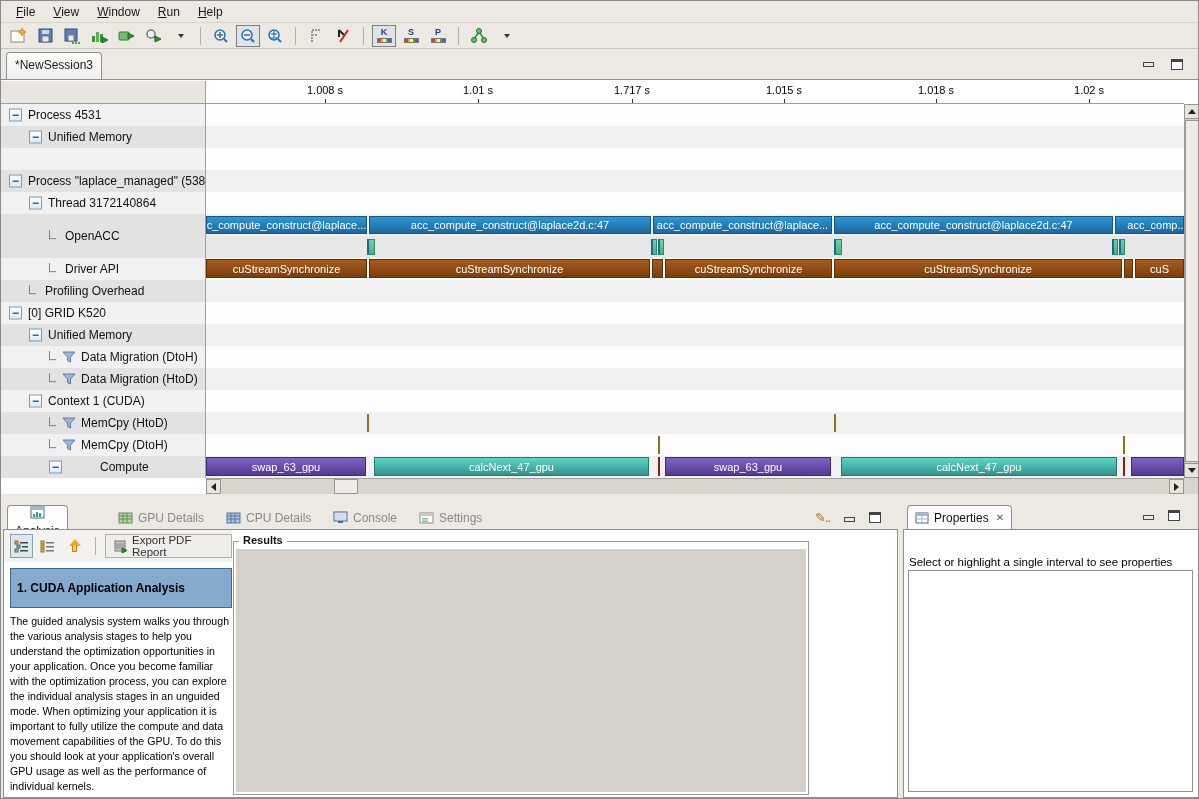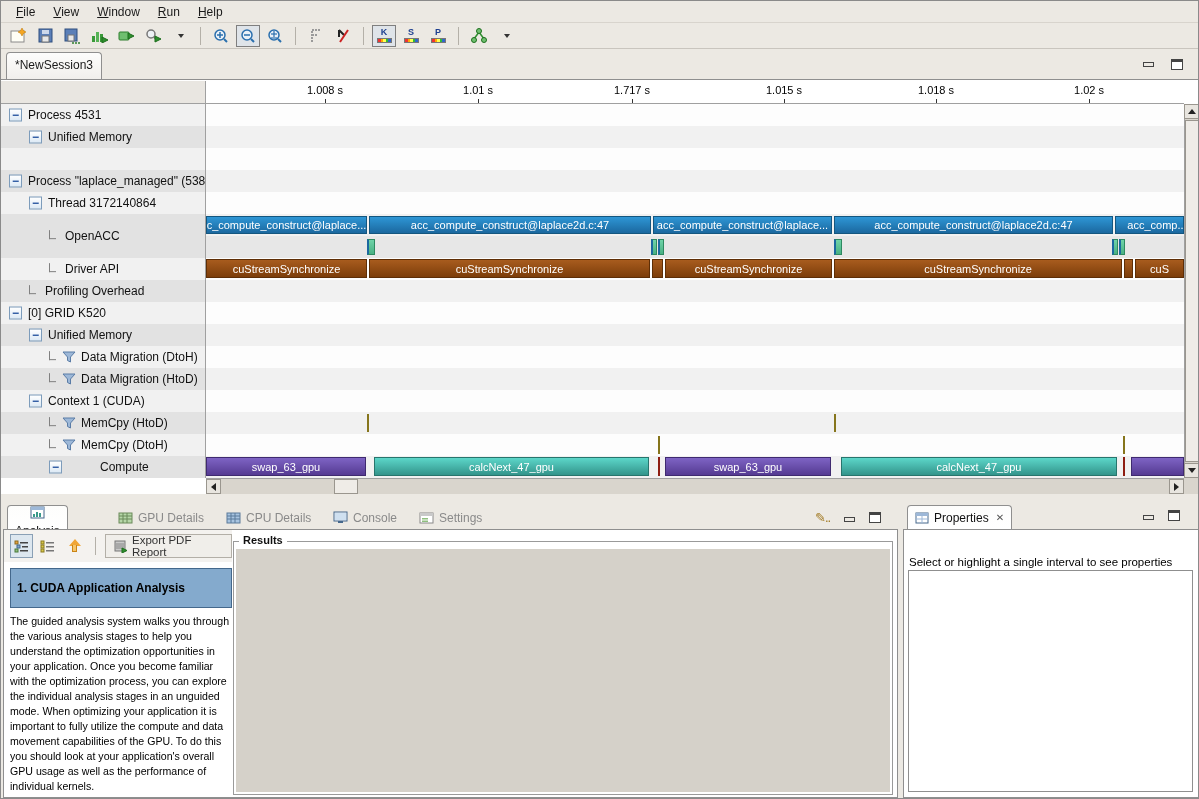--- a/index.html
+++ b/index.html
@@ -83,21 +83,21 @@
   .an-tb-btn.pressed { border:1px solid #8aa0b5; background:#dde7ef; }
   .export-btn { height:24px; display:flex; align-items:center; gap:5px; padding:0 8px; border:1px solid #b3afa7; background:#f0eeea; font-size:11.5px; color:#333; }
   .up-arrow-wrap { position:relative; width:14px; height:14px; }
   .ua-head { position:absolute; left:1px; top:0; width:0; height:0; border-left:6px solid transparent; border-right:6px solid transparent; border-bottom:7px solid #f0a637; }
   .ua-stem { position:absolute; left:4px; top:6px; width:5px; height:7px; background:#f7c56a; border:1px solid #c98415; border-top:none; }
   .an-col { position:absolute; left:6px; top:38px; width:222px; bottom:0; overflow:hidden; }
   .stage-header { height:40px; background:#84aacd; border:1px solid #44688c; display:flex; align-items:center; padding-left:6px; font-weight:bold; font-size:12px; color:#000000; }
   .stage-body { margin-top:6px; font-size:10.6px; line-height:15px; color:#000; }
   .hr { height:1px; background:#c6c6c6; margin:7px 0; }
   .action-btn { width:100%; height:27px; background:#fff; border:1px solid #9a9a9a; display:flex; align-items:center; justify-content:center; gap:7px; font-size:12px; color:#111; }
-  .results-group { position:absolute; left:229px; top:11px; width:660px; height:254px; border:1px solid #9a9a9a; }
+  .results-group { position:absolute; left:229px; top:11px; width:576px; height:254px; border:1px solid #9a9a9a; }
   .results-label { position:absolute; left:5px; top:-8px; background:#fff; padding:0 4px; font-size:11px; font-weight:bold; color:#111; }
   .results-area { position:absolute; left:2px; right:2px; top:7px; bottom:2px; background:#d5d1c9; }
 
   
   #propsPane { left:902px; width:296px; }
   .props-hint { position:absolute; left:5px; top:26px; font-size:11.5px; color:#000; white-space:nowrap; }
   .props-box { position:absolute; left:4px; top:40px; width:285px; height:222px; background:#fff; border:1px solid #8f8f8f; }
 
   .ticon svg, .tbtn svg { display:block; }
 </style>

